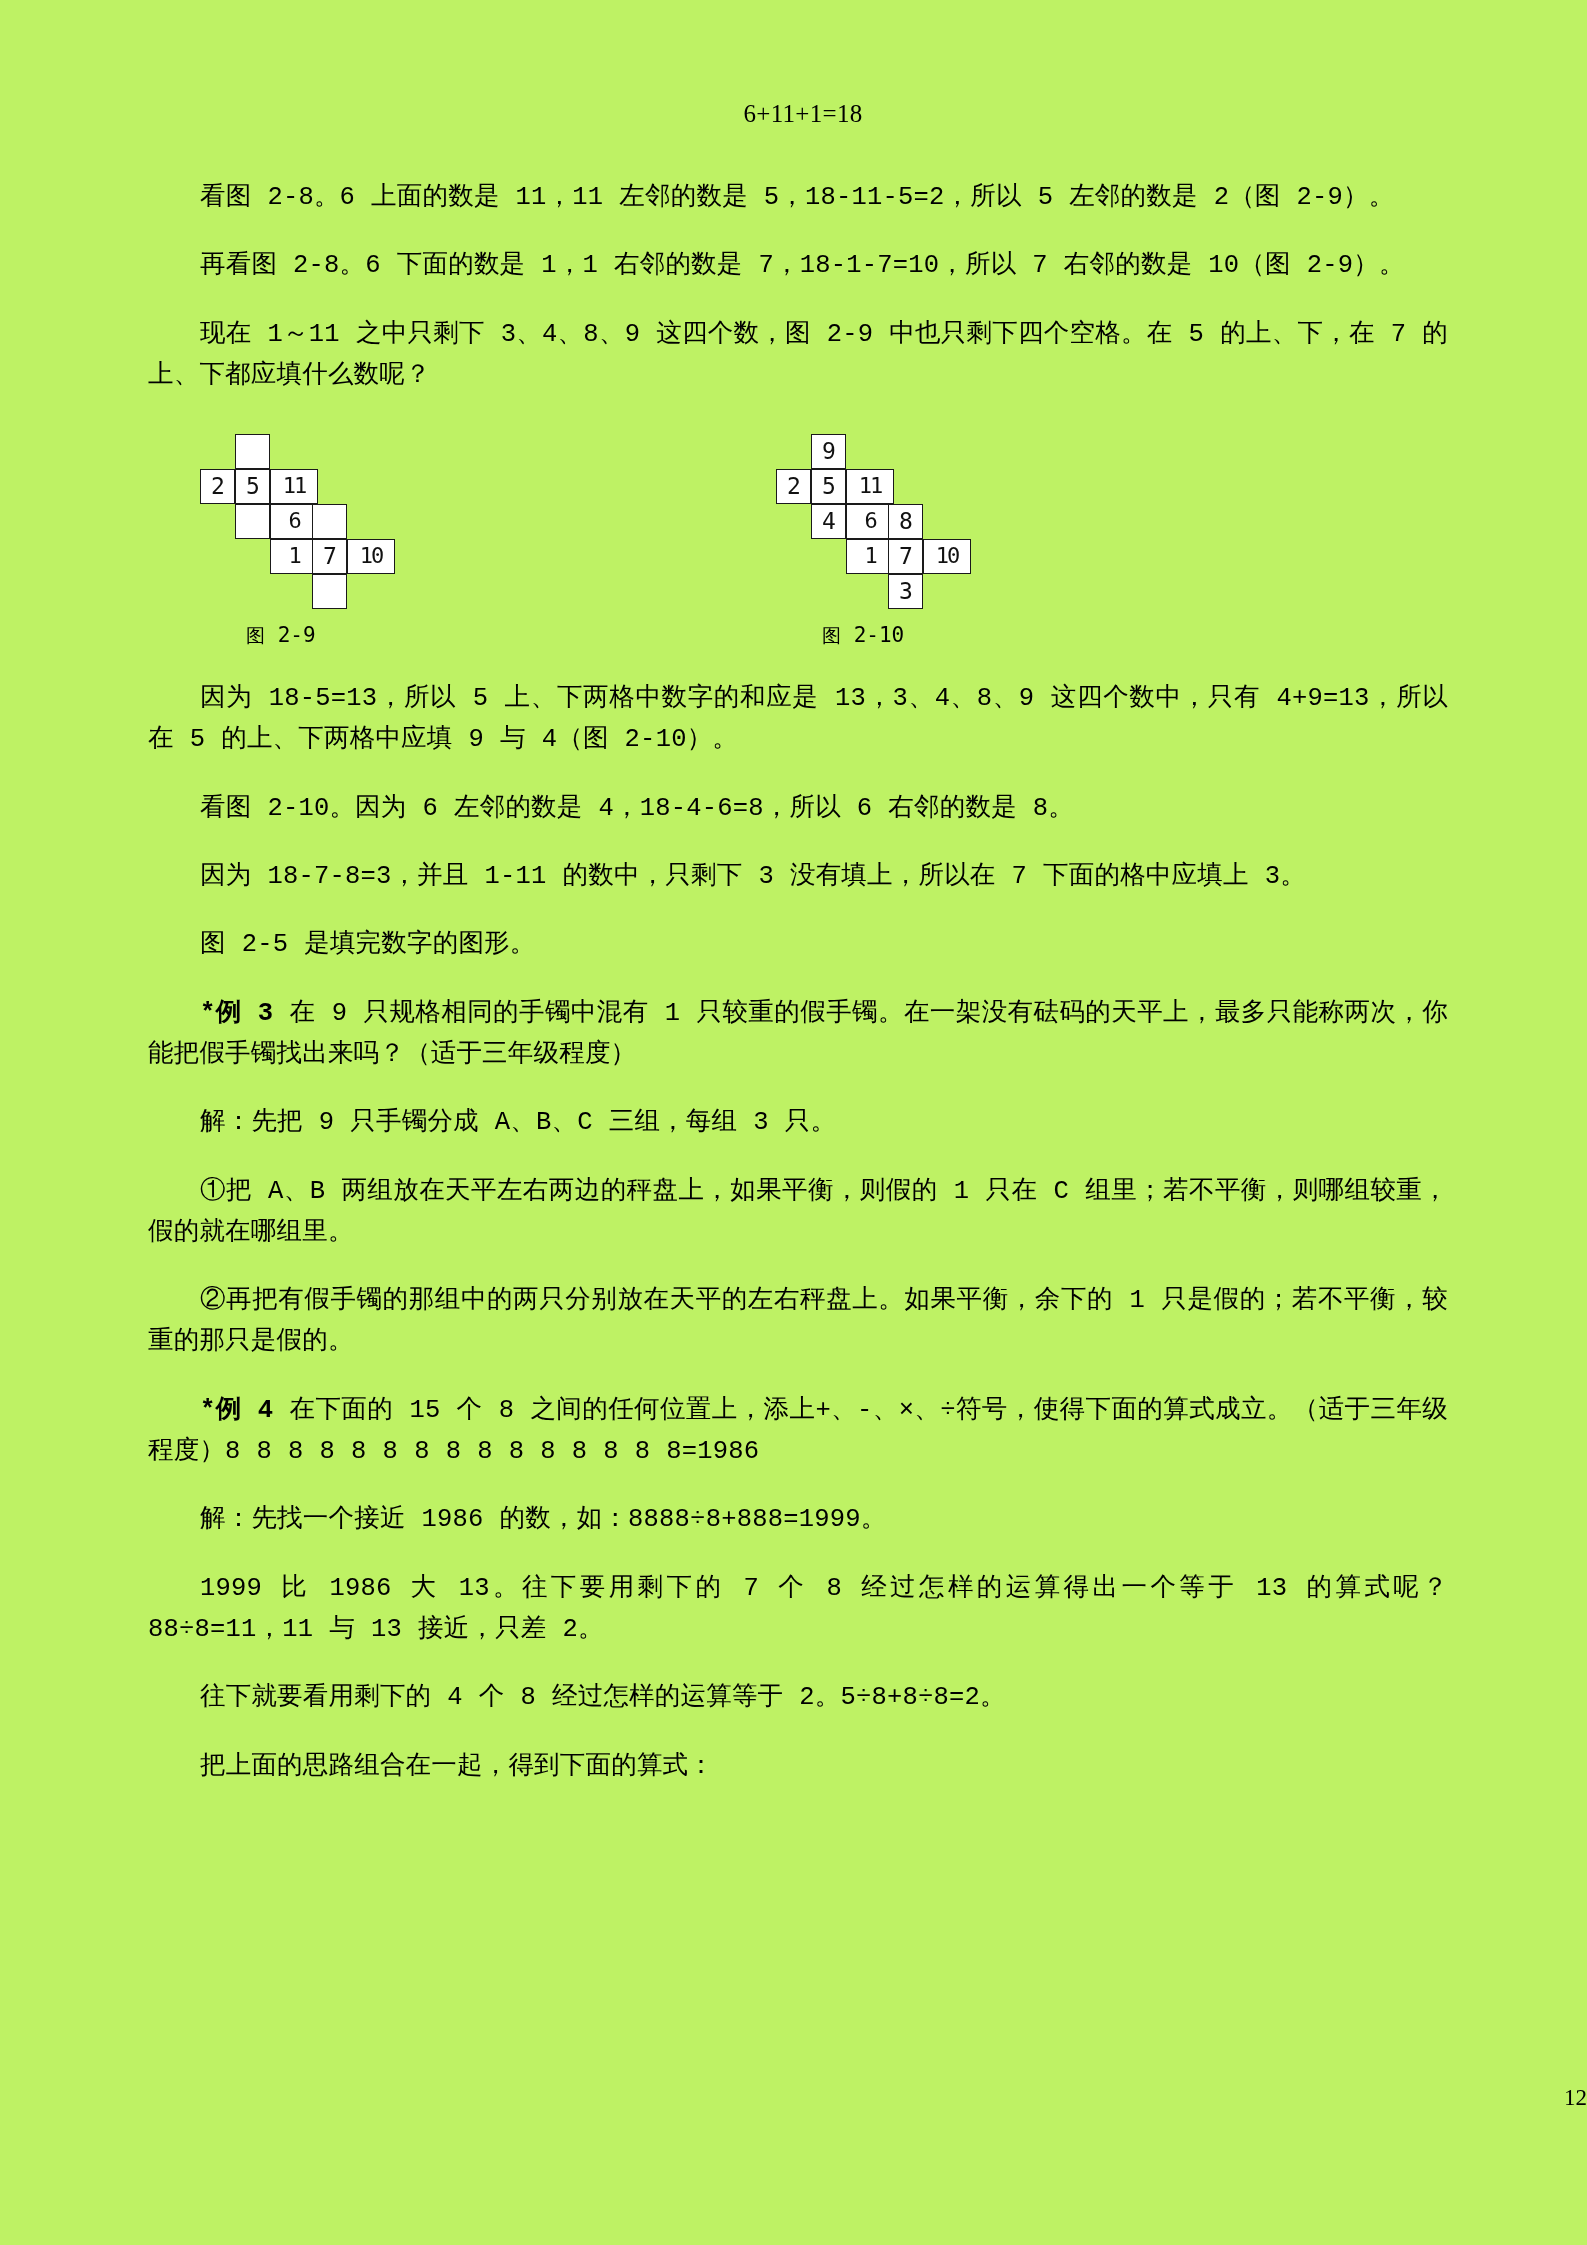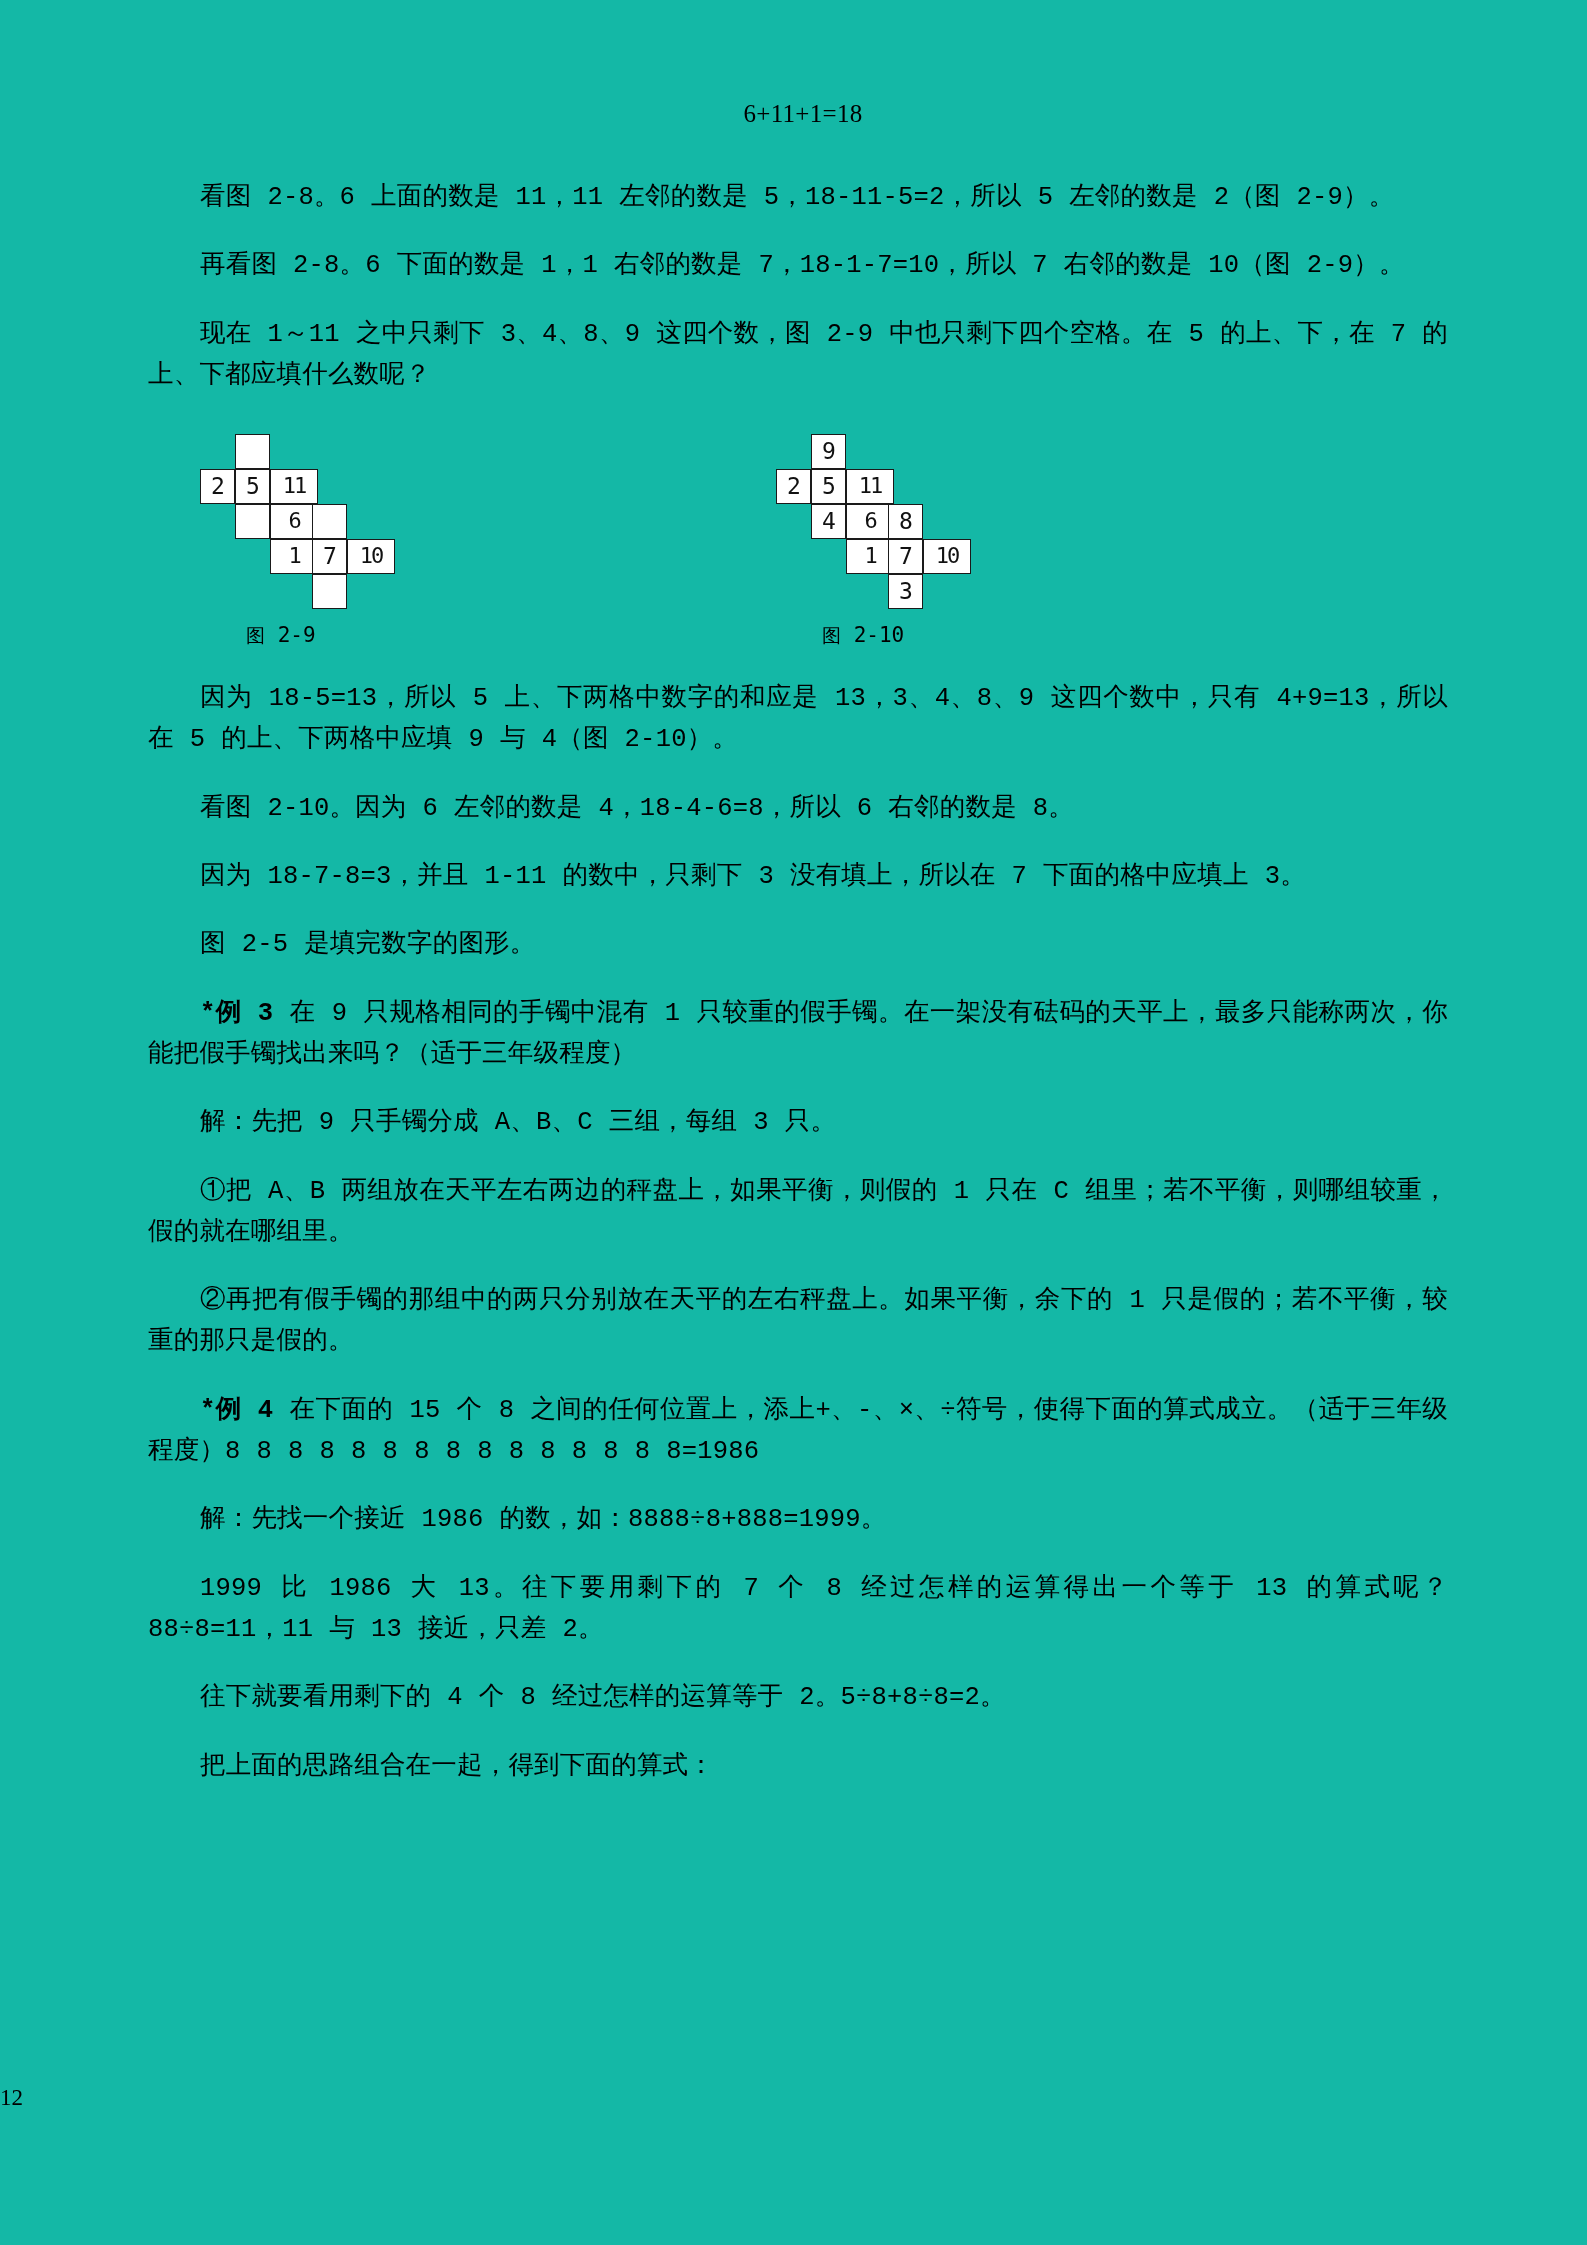--- a/index.html
+++ b/index.html
@@ -4,21 +4,21 @@
 <style>
   html, body {
     margin: 0;
     padding: 0;
     background: #ffffff;
   }
   .page {
     position: relative;
     width: 1587px;
     height: 2245px;
-    background: #14b8a6;
+    background: #bef264;
     margin: 0 auto;
     font-family: "Liberation Serif", "DejaVu Serif", serif;
     color: #000000;
     overflow: hidden;
   }
   .content {
     position: absolute;
     left: 148px;
     top: 96px;
     width: 1300px;
@@ -94,21 +94,21 @@
     font-family: "DejaVu Sans", "Liberation Sans", sans-serif;
     font-size: 19px;
   }
 
   
   .pageno {
     position: absolute;
     left: 0;
     right: 0;
     top: 2085px;
-    text-align: left;
+    text-align: right;
     font-size: 23px;
     font-family: "Liberation Serif", "DejaVu Serif", serif;
   }
 </style>
 </head>
 <body>
 
 <div class="page">
   <div class="content">
 

